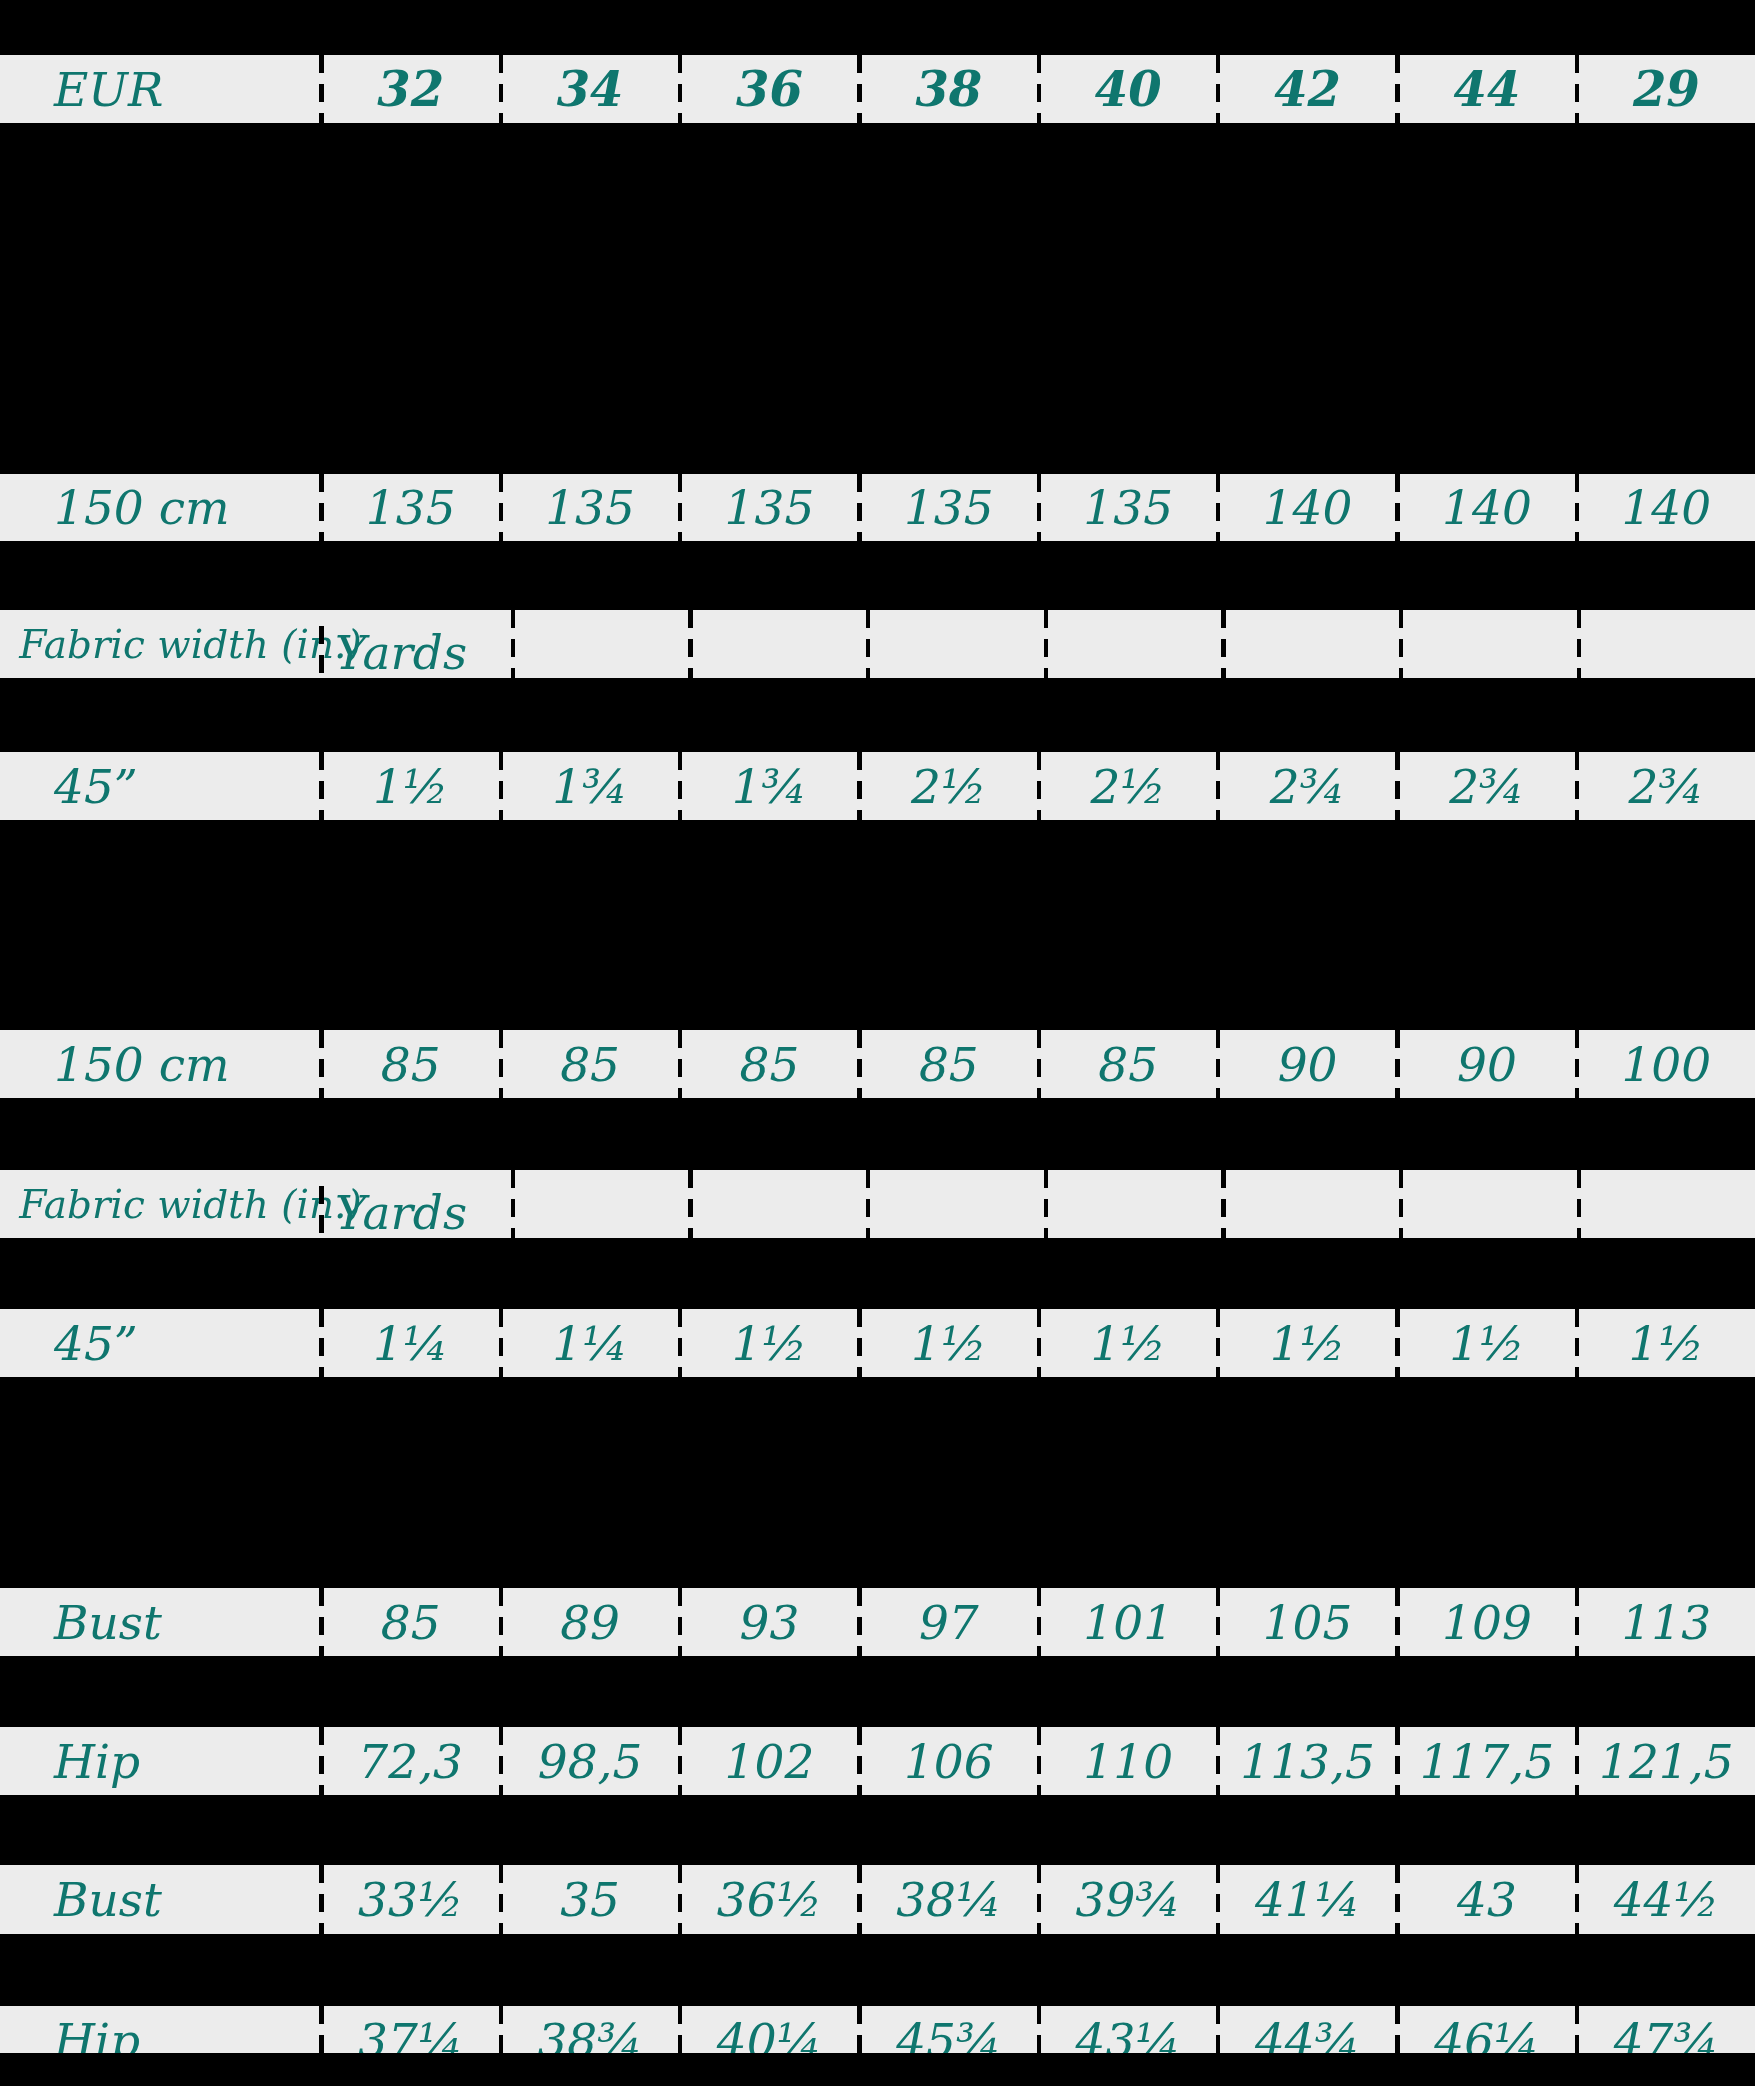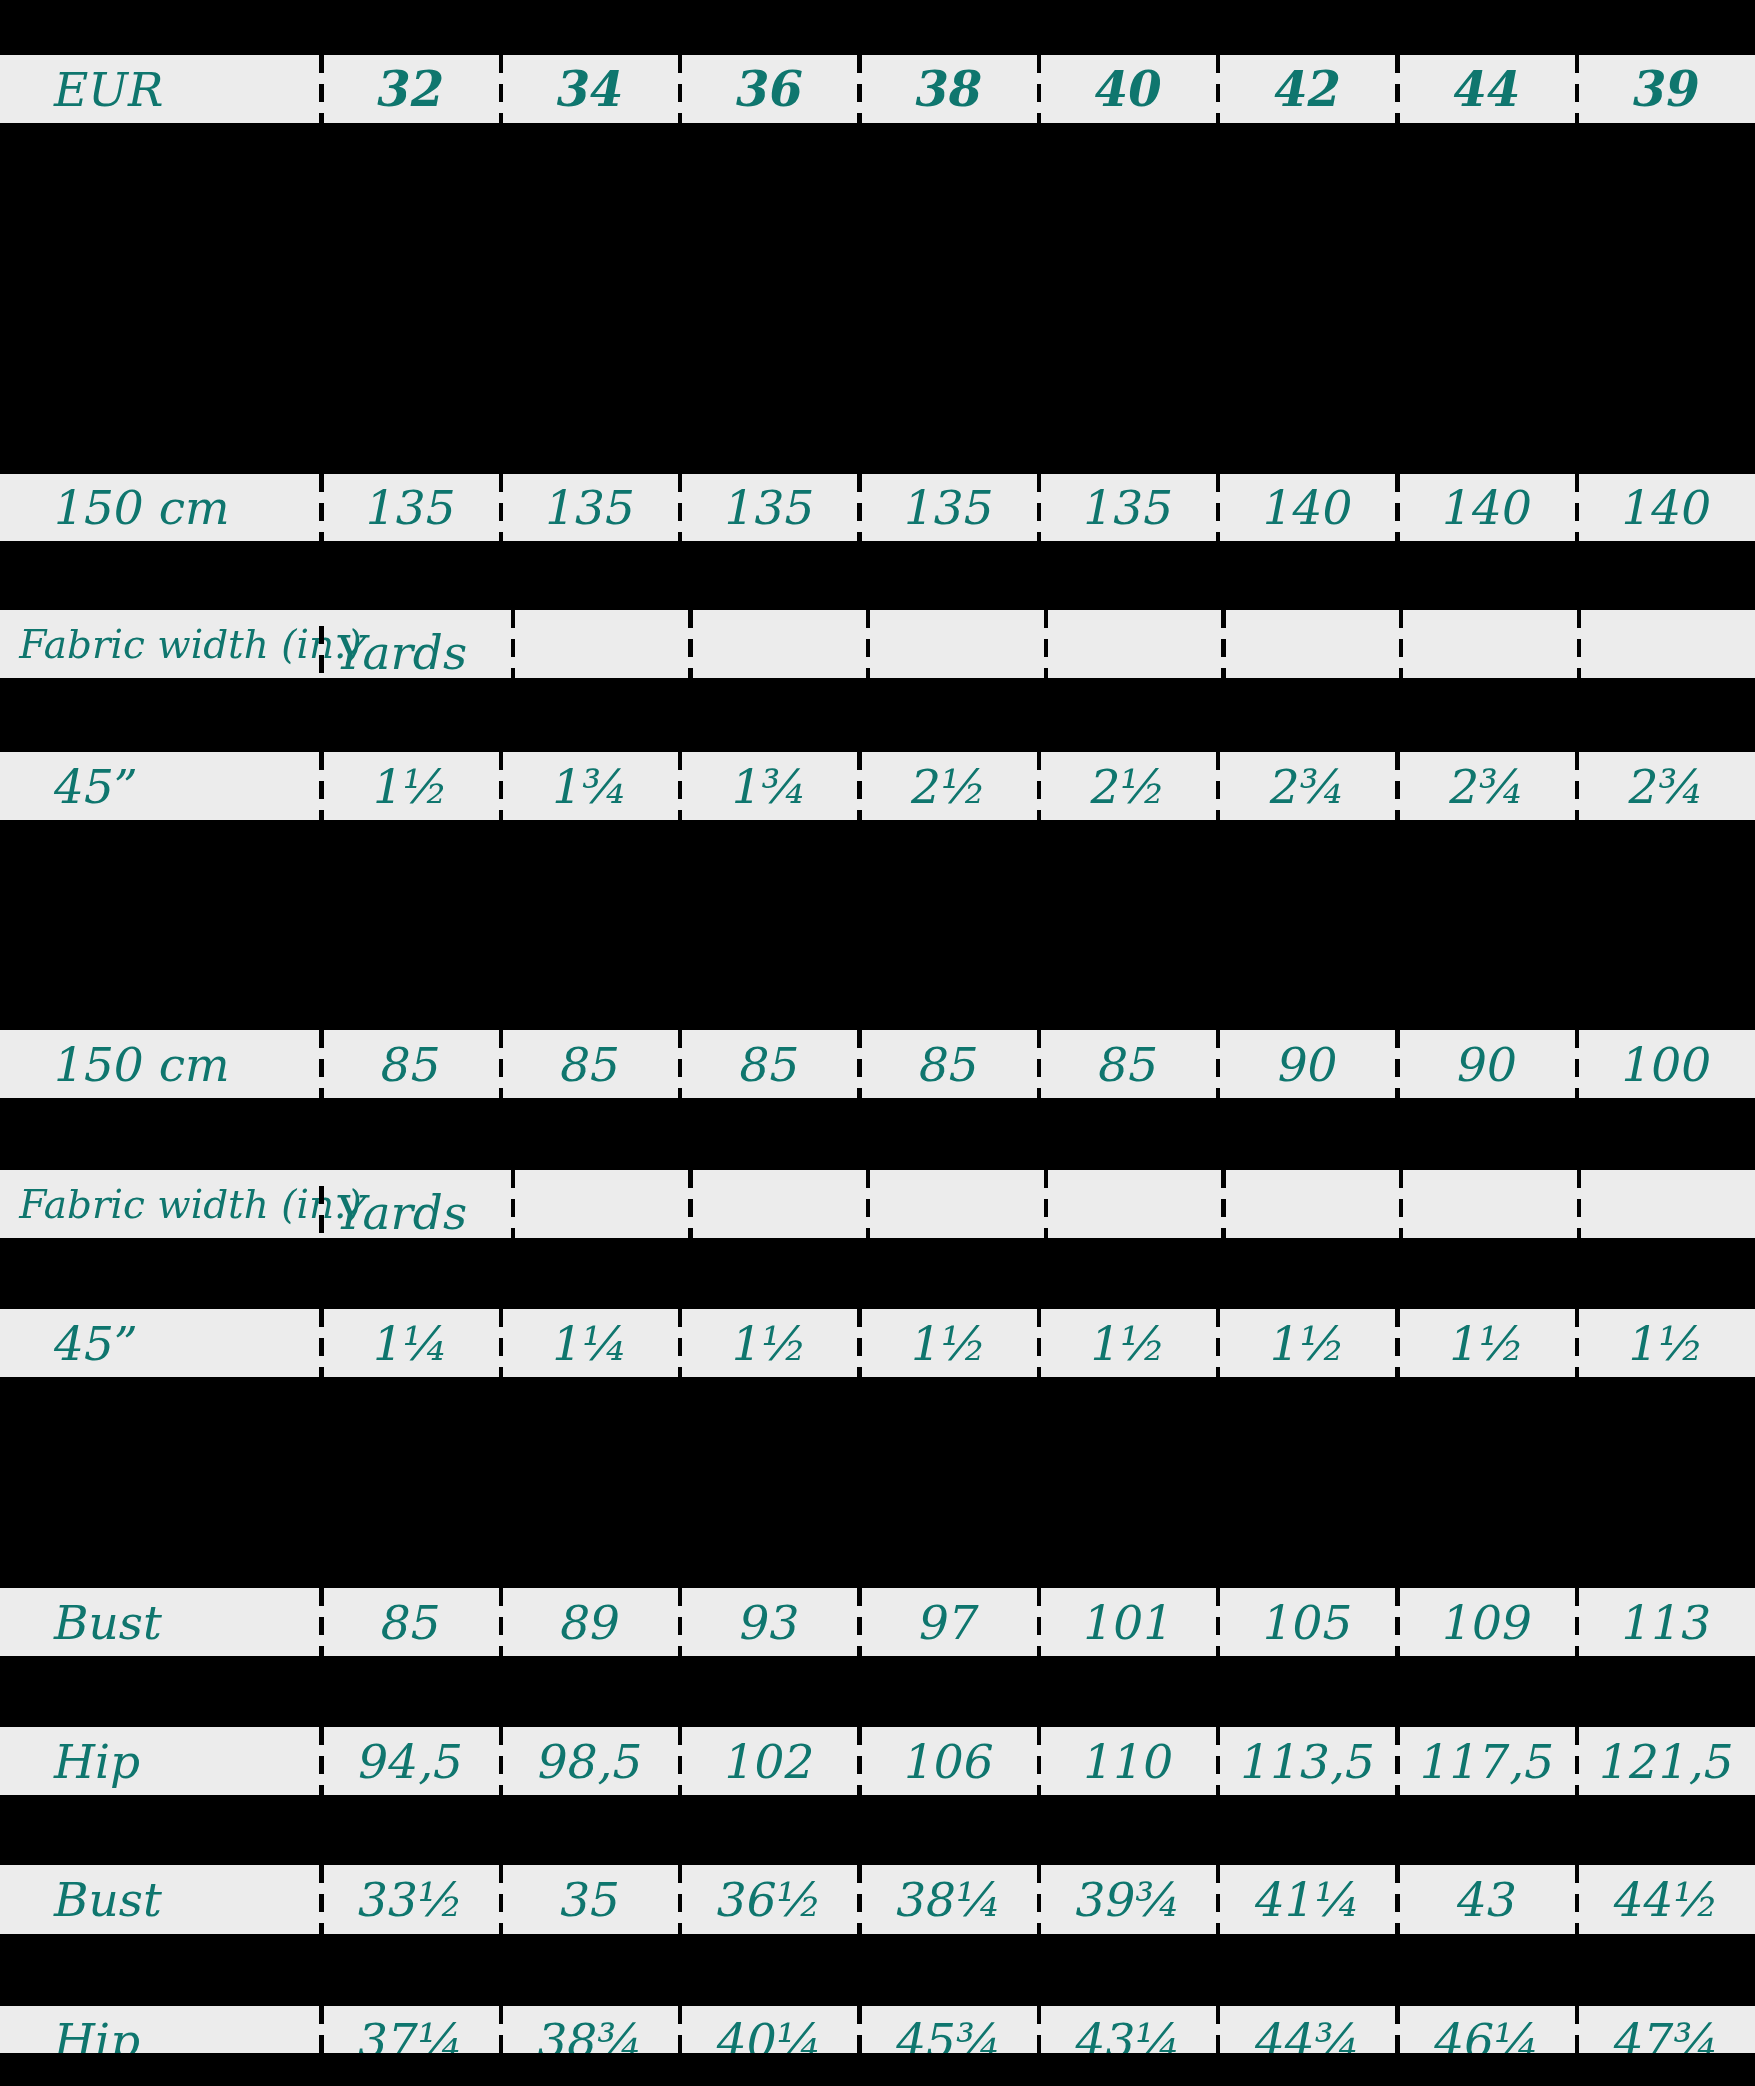--- a/index.html
+++ b/index.html
@@ -61,21 +61,21 @@
 <div id="page">
     <div class="band header" style="top: 55px; height: 68px;">
       <div class="cell label">EUR</div>
       <div class="cell data first">32</div>
       <div class="cell data">34</div>
       <div class="cell data">36</div>
       <div class="cell data">38</div>
       <div class="cell data">40</div>
       <div class="cell data">42</div>
       <div class="cell data">44</div>
-      <div class="cell data">39</div>
+      <div class="cell data">29</div>
     </div>
     <div class="band" style="top: 474px; height: 67px;">
       <div class="cell label">150 cm</div>
       <div class="cell data first">135</div>
       <div class="cell data">135</div>
       <div class="cell data">135</div>
       <div class="cell data">135</div>
       <div class="cell data">135</div>
       <div class="cell data">140</div>
       <div class="cell data">140</div>
@@ -142,21 +142,21 @@
       <div class="cell data">89</div>
       <div class="cell data">93</div>
       <div class="cell data">97</div>
       <div class="cell data">101</div>
       <div class="cell data">105</div>
       <div class="cell data">109</div>
       <div class="cell data">113</div>
     </div>
     <div class="band" style="top: 1727px; height: 68px;">
       <div class="cell label">Hip</div>
-      <div class="cell data first">94,5</div>
+      <div class="cell data first">72,3</div>
       <div class="cell data">98,5</div>
       <div class="cell data">102</div>
       <div class="cell data">106</div>
       <div class="cell data">110</div>
       <div class="cell data">113,5</div>
       <div class="cell data">117,5</div>
       <div class="cell data">121,5</div>
     </div>
     <div class="band" style="top: 1865px; height: 69px;">
       <div class="cell label">Bust</div>

